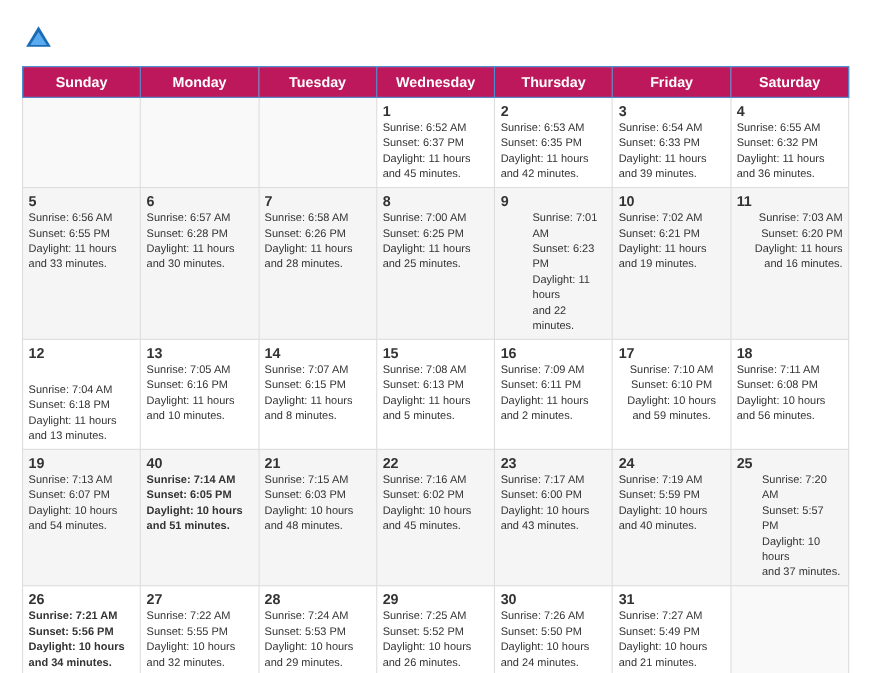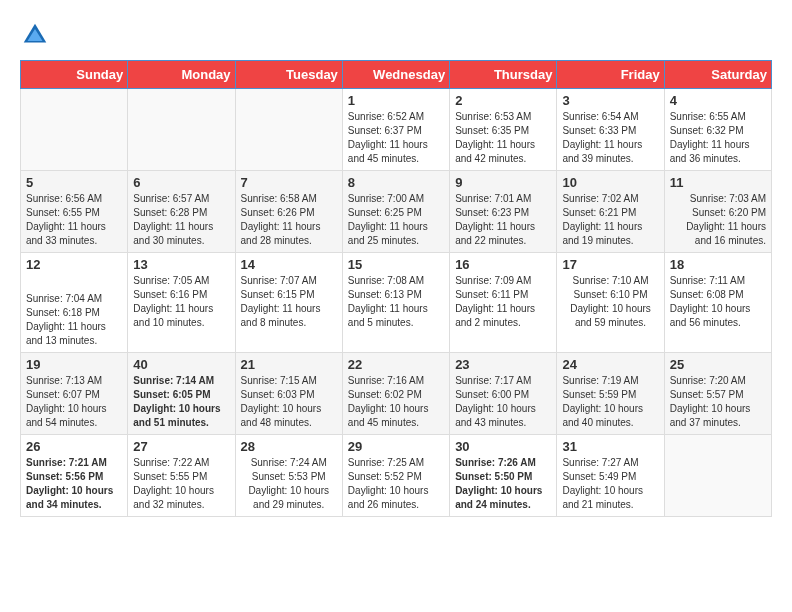--- a/index.html
+++ b/index.html
@@ -51,26 +51,26 @@
     .location {
       font-size: 16px;
       color: #555;
     }
     .calendar {
       width: 100%;
       border-collapse: collapse;
       border: 1px solid #ccc;
     }
     .calendar th {
-      background: #ef4444;
+      background: #be185d;
       color: #fff;
       font-size: 13px;
       font-weight: bold;
       padding: 6px 4px;
-      text-align: right;
+      text-align: center;
       border: 1px solid #4a8fd0;
     }
     .calendar td {
       vertical-align: top;
       padding: 4px 5px;
       border: 1px solid #ddd;
       font-size: 10.5px;
       color: #333;
       width: 107px;
       height: 80px;
@@ -184,21 +184,21 @@
         </td>
         <td>
           <span class="day-number">8</span>
           <div class="day-info" style="white-space: pre-line;">Sunrise: 7:00 AM
 Sunset: 6:25 PM
 Daylight: 11 hours
 and 25 minutes.</div>
         </td>
         <td>
           <span class="day-number">9</span>
-          <div class="day-info" style="white-space: pre-line;">Sunrise: 7:01 AM
+          <div class="day-info" style="white-space: pre-line; margin-left: 29px;">Sunrise: 7:01 AM
 Sunset: 6:23 PM
 Daylight: 11 hours
 and 22 minutes.</div>
         </td>
         <td>
           <span class="day-number">10</span>
           <div class="day-info" style="white-space: pre-line;">Sunrise: 7:02 AM
 Sunset: 6:21 PM
 Daylight: 11 hours
 and 19 minutes.</div>
@@ -300,21 +300,21 @@
         </td>
         <td>
           <span class="day-number">24</span>
           <div class="day-info" style="white-space: pre-line;">Sunrise: 7:19 AM
 Sunset: 5:59 PM
 Daylight: 10 hours
 and 40 minutes.</div>
         </td>
         <td>
           <span class="day-number">25</span>
-          <div class="day-info" style="white-space: pre-line;">Sunrise: 7:20 AM
+          <div class="day-info" style="white-space: pre-line; margin-left: 23px;">Sunrise: 7:20 AM
 Sunset: 5:57 PM
 Daylight: 10 hours
 and 37 minutes.</div>
         </td>
       </tr>
       <tr>
         <td>
           <span class="day-number">26</span>
           <div class="day-info" style="white-space: pre-line; font-weight: bold;">Sunrise: 7:21 AM
 Sunset: 5:56 PM
@@ -323,35 +323,35 @@
         </td>
         <td>
           <span class="day-number">27</span>
           <div class="day-info" style="white-space: pre-line;">Sunrise: 7:22 AM
 Sunset: 5:55 PM
 Daylight: 10 hours
 and 32 minutes.</div>
         </td>
         <td>
           <span class="day-number">28</span>
-          <div class="day-info" style="white-space: pre-line; text-align: center;">Sunrise: 7:24 AM
+          <div class="day-info" style="white-space: pre-line;">Sunrise: 7:24 AM
 Sunset: 5:53 PM
 Daylight: 10 hours
 and 29 minutes.</div>
         </td>
         <td>
           <span class="day-number">29</span>
           <div class="day-info" style="white-space: pre-line;">Sunrise: 7:25 AM
 Sunset: 5:52 PM
 Daylight: 10 hours
 and 26 minutes.</div>
         </td>
         <td>
           <span class="day-number">30</span>
-          <div class="day-info" style="white-space: pre-line; font-weight: bold;">Sunrise: 7:26 AM
+          <div class="day-info" style="white-space: pre-line;">Sunrise: 7:26 AM
 Sunset: 5:50 PM
 Daylight: 10 hours
 and 24 minutes.</div>
         </td>
         <td>
           <span class="day-number">31</span>
           <div class="day-info" style="white-space: pre-line;">Sunrise: 7:27 AM
 Sunset: 5:49 PM
 Daylight: 10 hours
 and 21 minutes.</div>

